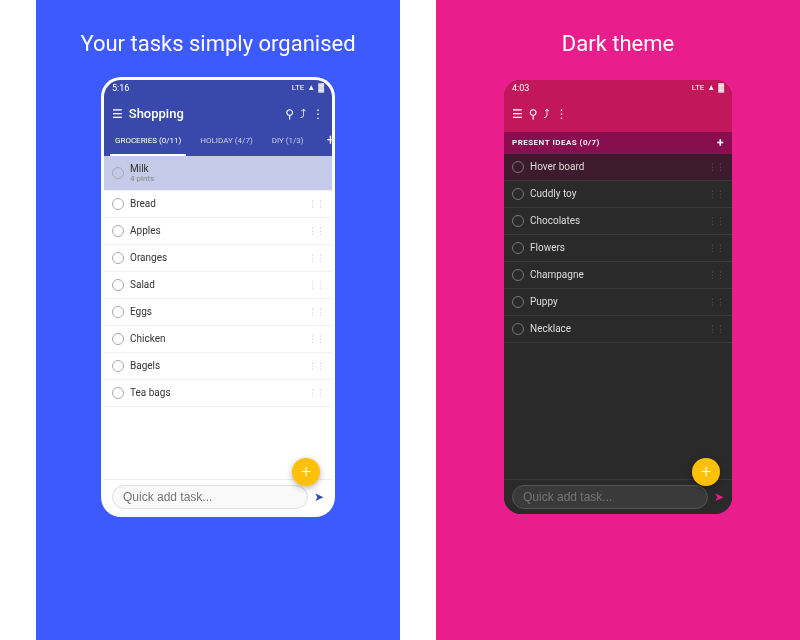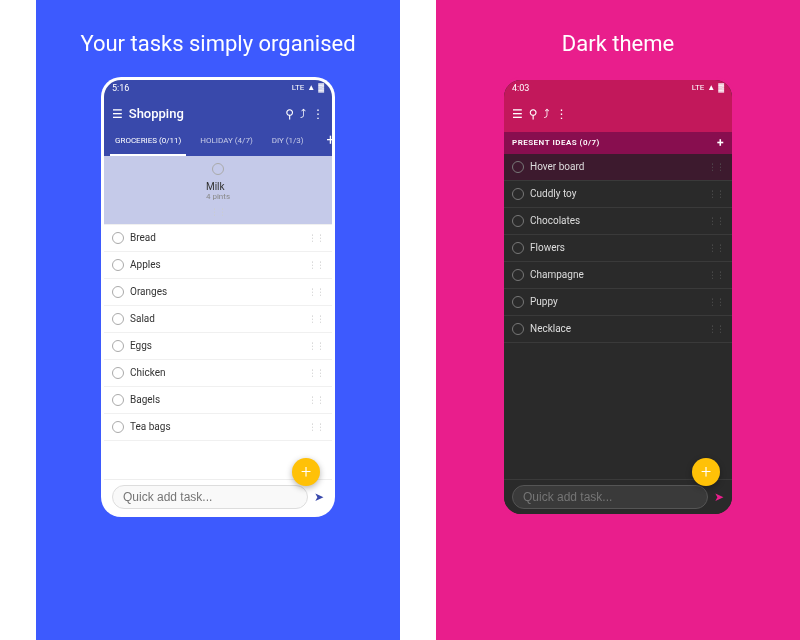--- a/index.html
+++ b/index.html
@@ -174,21 +174,20 @@
       gap: 6px;
       position: relative;
     }
 
     .task-item-dark {
       border-bottom: 1px solid #3a3a3a;
     }
 
     .task-item.highlighted {
       background: #C5CAE9;
-      flex-direction: column;
     }
 
     .task-item.highlighted-dark {
       background: #4a1a3a;
     }
 
     .task-circle {
       width: 12px;
       height: 12px;
       border-radius: 50%;

